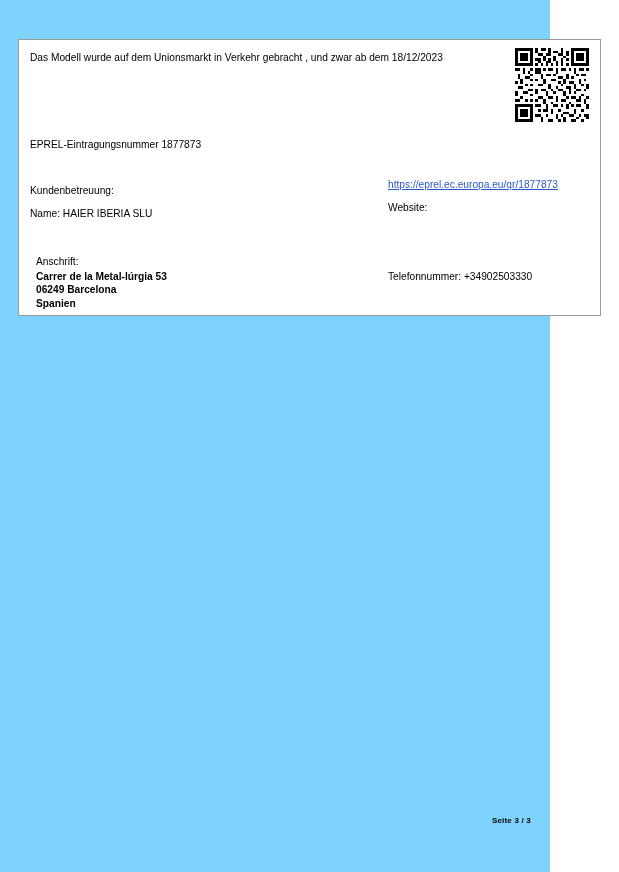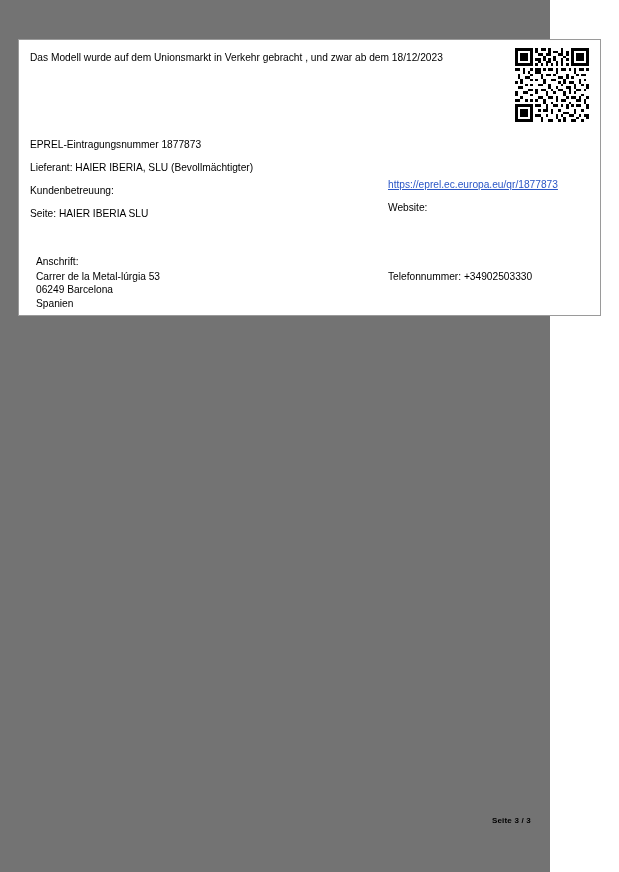--- a/index.html
+++ b/index.html
@@ -15,21 +15,21 @@
     color: #000000;
     overflow: hidden;
   }
 
   .page {
     position: absolute;
     left: 0;
     top: 0;
     width: 550px;
     height: 872px;
-    background: #737373;
+    background: #7dd3fc;
   }
 
   .info-box {
     position: absolute;
     left: 18px;
     top: 39px;
     width: 583px;
     height: 277px;
     border: 1px solid #9a9a9a;
     box-sizing: border-box;
@@ -99,21 +99,21 @@
   }
 
   .address-block {
     position: absolute;
     left: 17px;
     top: 215px;
     font-size: 10.2px;
     line-height: 13.5px;
   }
   .address-block .lbl { display: block; margin-bottom: 1px; }
-  .address-block .aline { display: block; }
+  .address-block .aline { display: block; font-weight: bold; }
 
   .footer {
     position: absolute;
     right: 19px;
     top: 816px;
     font-size: 8px;
     color: #000000;
     font-weight: bold;
     letter-spacing: 0.2px;
   }
@@ -301,38 +301,34 @@
         <div class="col-left">
           <span class="lbl">EPREL-Eintragungsnummer</span>
           <span class="val">1877873</span>
         </div>
         <div class="col-right">
           <a class="link" href="#">https://eprel.ec.europa.eu/qr/1877873</a>
         </div>
       </div>
 
       <div class="row">
-        <div class="col-left">
-          <span class="lbl">Lieferant:</span>
-          <span class="val">HAIER IBERIA, SLU (Bevollmächtigter)</span>
-        </div>
         <div class="col-right">
           <span class="lbl">Website:</span>
         </div>
       </div>
 
       <div class="row">
         <div class="col-left">
           <span class="lbl">Kundenbetreuung:</span>
         </div>
       </div>
 
       <div class="row">
         <div class="col-left">
-          <span class="lbl">Seite:</span>
+          <span class="lbl">Name:</span>
           <span class="val">HAIER IBERIA SLU</span>
         </div>
       </div>
 
       <div class="row">
         <div class="col-right">
           <span class="lbl">Telefonnummer:</span>
           <span class="val">+34902503330</span>
         </div>
       </div>

